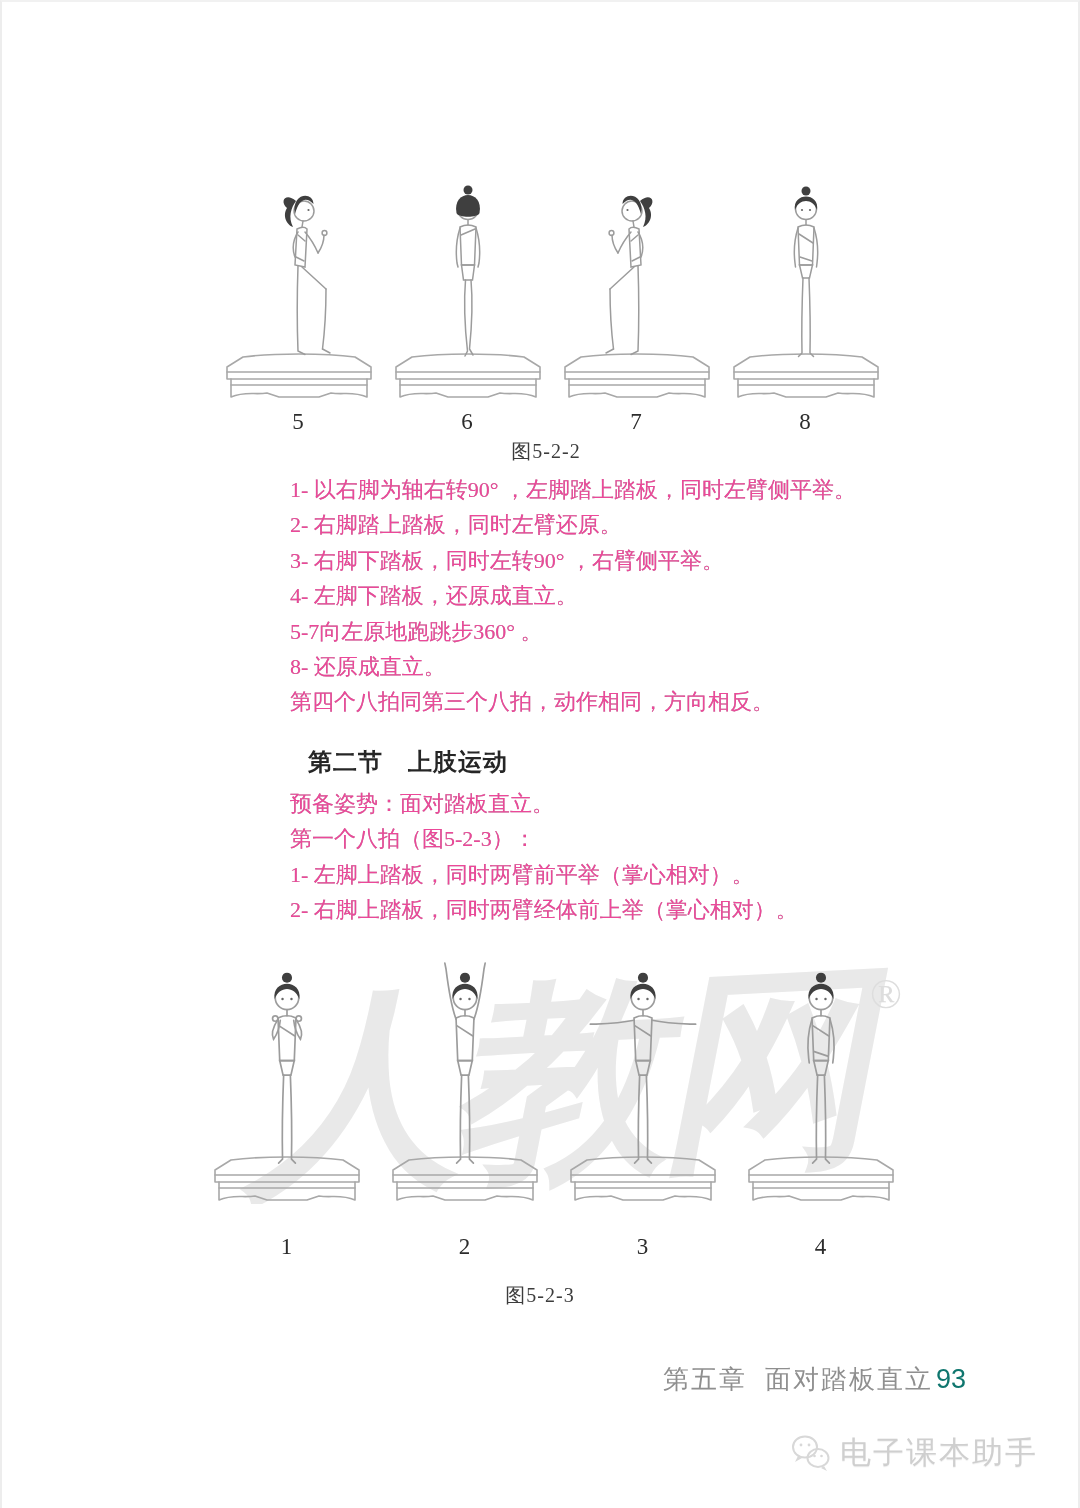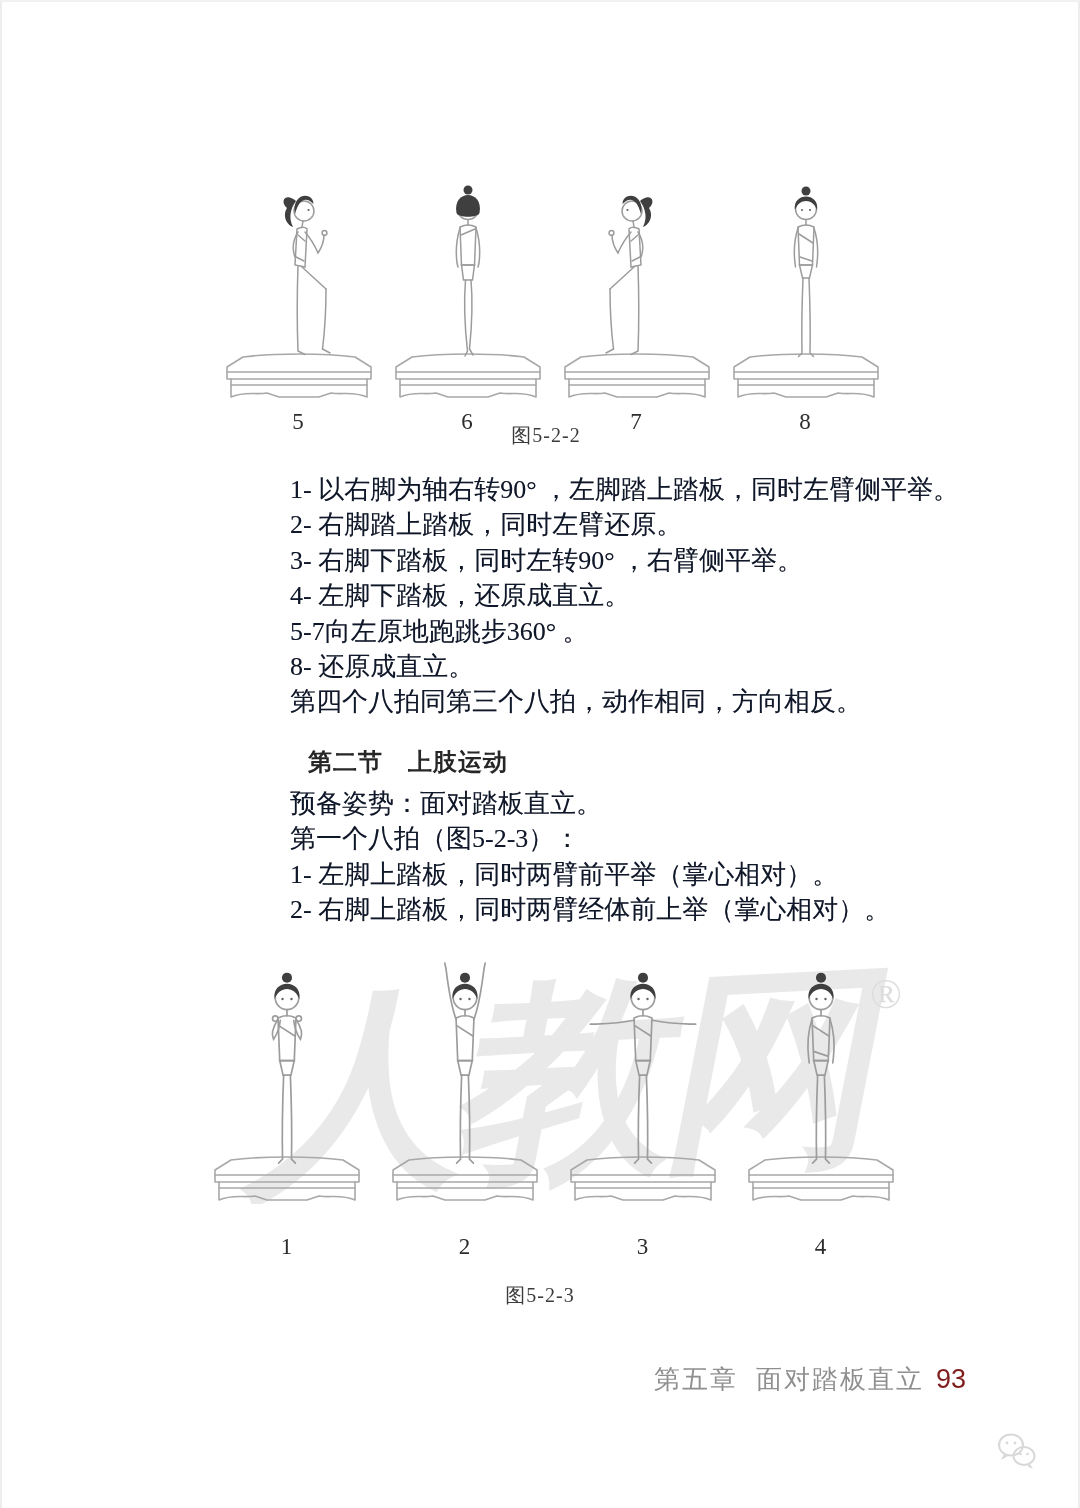--- a/index.html
+++ b/index.html
@@ -20,26 +20,26 @@
   .figsvg-top    { width:170px; height:238px; }
   .figsvg-bottom { width:172px; height:258px; }
   .fignum { font-size:23px; color:#2c2c2c; letter-spacing:1px; }
   #figrow-top .fignum    { margin-top:6px; }
   #figrow-bottom .fignum { margin-top:28px; }
   
   .figcaption {
     position:absolute; left:0; right:0; text-align:center;
     font-size:20px; color:#3c3c3c; letter-spacing:1px; z-index:2;
   }
-  #caption-top    { top:420px;padding-left:12px; }
+  #caption-top    { top:436px;padding-left:12px; }
   #caption-bottom { top:1280px; }
   
   .textblock {
     position:absolute; left:288px; width:600px; z-index:2;
-    font-size:26px; line-height:35.4px; color:#0f172a;
+    font-size:22px; line-height:35.4px; color:#ec4899;
     text-shadow:0 0 0.5px rgba(60,60,60,0.45);
     white-space:nowrap;
   }
   #text-block-1 { top:470px; }
   #text-block-2 { top:784px; }
   .section-heading {
     position:absolute; left:306px; top:744px; z-index:2;
     font-family:"Liberation Sans","DejaVu Sans",sans-serif;
     font-size:24px; font-weight:bold; color:#262626; letter-spacing:1px;
   }
@@ -59,21 +59,21 @@
     font-size:42px; color:#dddddd; font-family:"Liberation Serif",serif;
   }
   
   .footer {
     position:absolute; top:1360px; right:112px; z-index:2;
     display:flex; align-items:baseline; white-space:nowrap;
   }
   .footer-chapter, .footer-section { font-size:26px; color:#8f8f8f; letter-spacing:2px; }
   .footer-section { margin-left:18px; }
   .footer-page {
-    margin-left:12px; font-size:27px; color:#7f1d1d;
+    margin-left:3px; font-size:27px; color:#0f766e;
     font-family:"Liberation Sans","DejaVu Sans",sans-serif;
   }
   
   .brandbar {
     position:absolute; top:1430px; right:40px; z-index:2;
     display:flex; align-items:center; gap:8px;
   }
   .brand-label {
     font-size:31px; color:#cfcfcf; letter-spacing:2px;
     font-family:"Liberation Sans","DejaVu Sans",sans-serif;
@@ -297,15 +297,16 @@
     <svg class="brand-icon" viewBox="0 0 42 38" fill="none" stroke="#d8d8d8" stroke-width="2">
       <ellipse cx="15" cy="13" rx="12" ry="10.5"></ellipse>
       <path d="M8,22 L5,28 L12,24" fill="#d8d8d8" stroke="none"></path>
       <circle cx="11" cy="11" r="1.4" fill="#d8d8d8" stroke="none"></circle>
       <circle cx="19" cy="11" r="1.4" fill="#d8d8d8" stroke="none"></circle>
       <ellipse cx="28" cy="24" rx="10.5" ry="9"></ellipse>
       <path d="M34,32 L37,37 L31,34" fill="#d8d8d8" stroke="none"></path>
       <circle cx="24.5" cy="22" r="1.3" fill="#d8d8d8" stroke="none"></circle>
       <circle cx="31.5" cy="22" r="1.3" fill="#d8d8d8" stroke="none"></circle>
     </svg>
+    <span class="brand-label">电子课本助手</span>
   </div>
 
 </div>
 
 </body></html>

